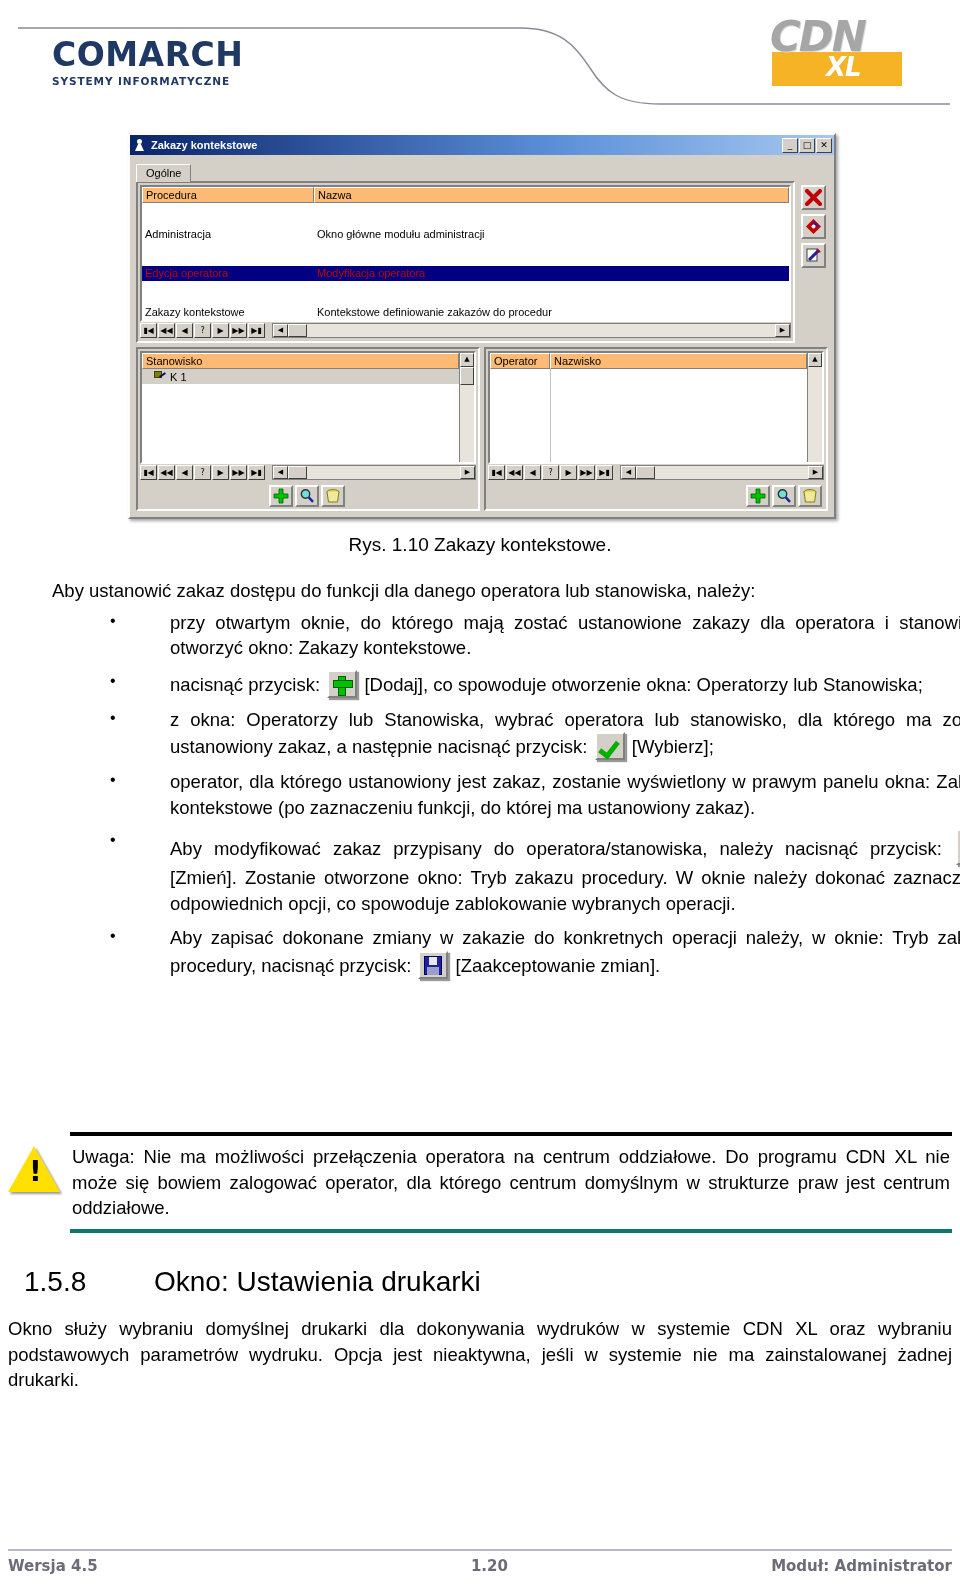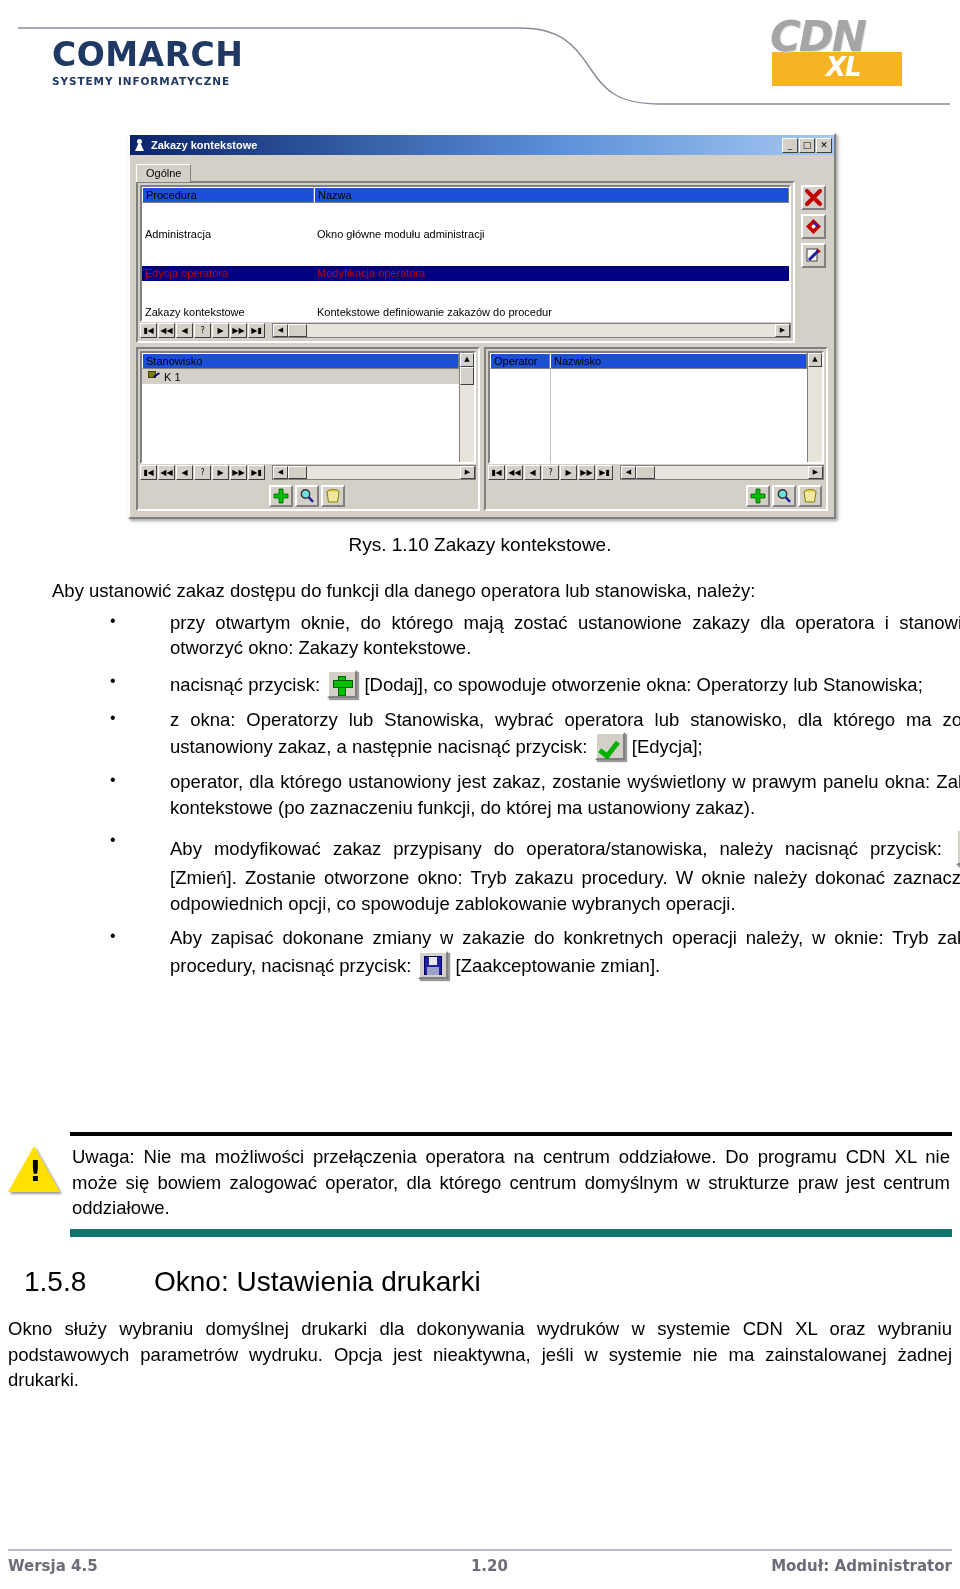--- a/index.html
+++ b/index.html
@@ -206,21 +206,21 @@
     background: #d4d0c8;
     height: 16px;
     flex: 0 0 auto;
   }
   .gh-cell {
     font-size: 11px;
     padding: 1px 3px;
     border: 1px solid #ffffff;
     border-right-color: #808080;
     border-bottom-color: #808080;
-    background: #1d4ed8;
+    background: #fdba74;
     white-space: nowrap;
     overflow: hidden;
   }
   .grid-rows { flex: 1 1 auto; background: #ffffff; overflow: hidden; }
   .grow { display: flex; height: 15px; font-size: 11px; margin-top: 24px; }
   .grow.selected { background: #000080; }
   .gc {
     padding: 0 3px;
     white-space: nowrap;
     overflow: hidden;
@@ -343,21 +343,21 @@
     background: #d4d0c8;
     border: 1px solid #ffffff;
     border-right-color: #404040;
     border-bottom-color: #404040;
   }
   .list-row {
     display: flex;
     align-items: center;
     height: 15px;
     font-size: 11px;
-    padding-left: 6px;
+    padding-left: 12px;
     background: #d4d0c8;
   }
   .stand-icon {
     width: 13px; height: 11px;
     margin-right: 3px;
     position: relative;
     flex: 0 0 auto;
   }
   .stand-icon .scr {
     position: absolute; left: 0; top: 0;
@@ -537,21 +537,21 @@
     top: 12px;
     font-family: "DejaVu Sans", sans-serif;
     font-weight: bold;
     font-size: 28px;
     line-height: 1;
     color: #000;
   }
   .note-body {
     flex: 1 1 auto;
     border-top: 4px solid #000000;
-    border-bottom: 8px solid #0f766e;
+    border-bottom: 4px solid #0f766e;
     padding: 8px 2px 8px 2px;
   }
   .note-text {
     font-size: 18.5px;
     line-height: 1.38;
     text-align: justify;
     margin: 0;
   }
 
   
@@ -821,21 +821,21 @@
 
     <li class="bullet-item">
       <span>nacisnąć przycisk:</span>
       <span class="inline-btn ic-plus"></span>
       <span>[Dodaj], co spowoduje otworzenie okna: Operatorzy lub Stanowiska;</span>
     </li>
 
     <li class="bullet-item">
       <span>z okna: Operatorzy lub Stanowiska, wybrać operatora lub stanowisko, dla którego ma zostać ustanowiony zakaz, a następnie nacisnąć przycisk:</span>
       <span class="inline-btn ic-check"></span>
-      <span>[Edycja];</span>
+      <span>[Wybierz];</span>
     </li>
 
     <li class="bullet-item">
       <span>operator, dla którego ustanowiony jest zakaz, zostanie wyświetlony w prawym panelu okna: Zakazy kontekstowe (po zaznaczeniu funkcji, do której ma ustanowiony zakaz).</span>
     </li>
 
     <li class="bullet-item">
       <span>Aby modyfikować zakaz przypisany do operatora/stanowiska, należy nacisnąć przycisk:</span>
       <span class="inline-btn big ic-mag">
         <span class="lens"></span><span class="handle"></span>

